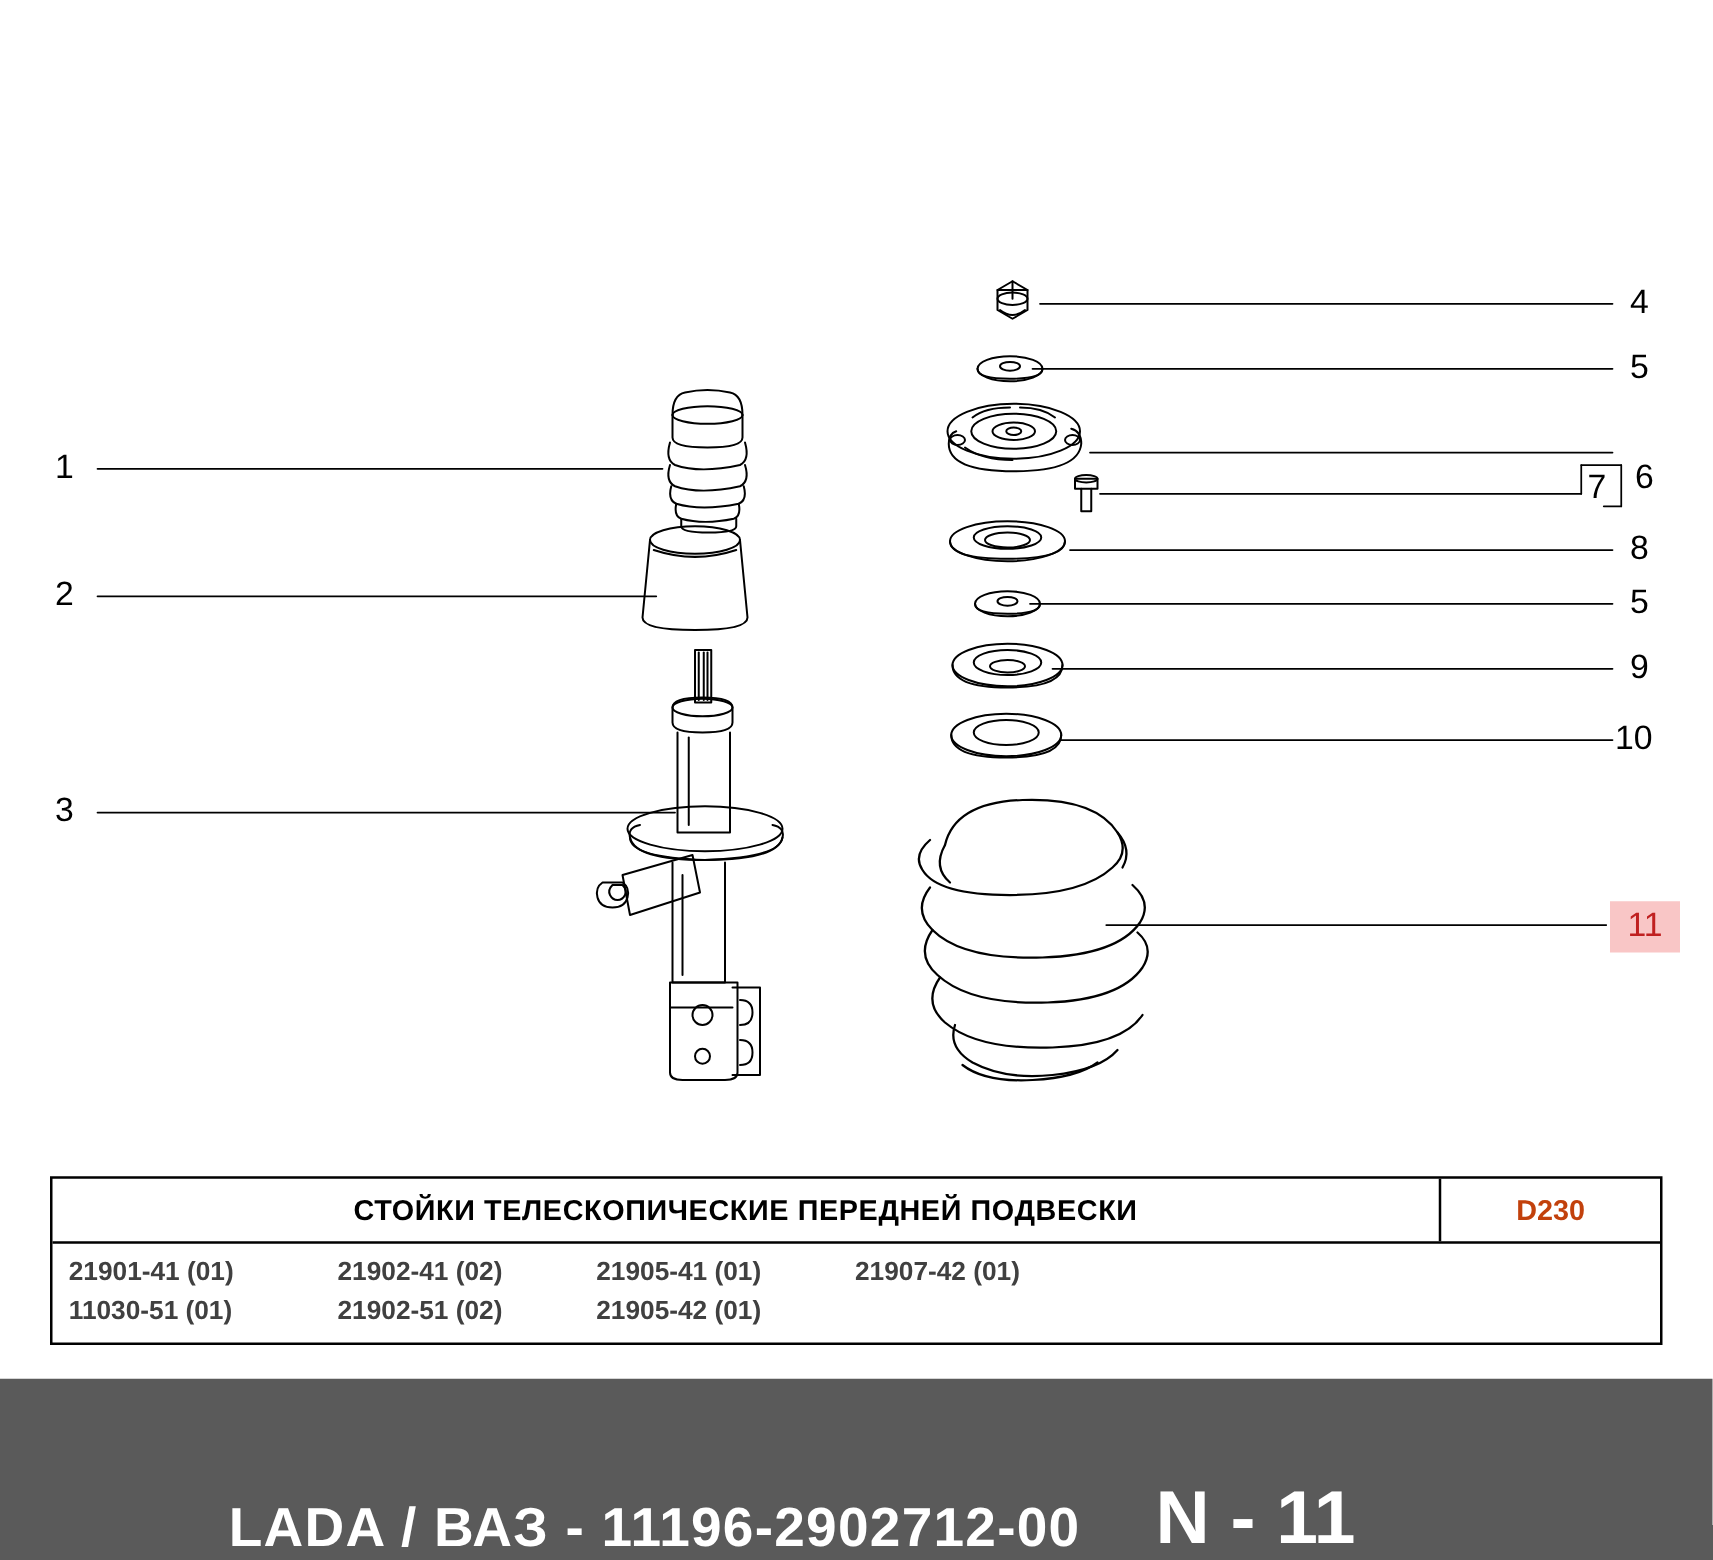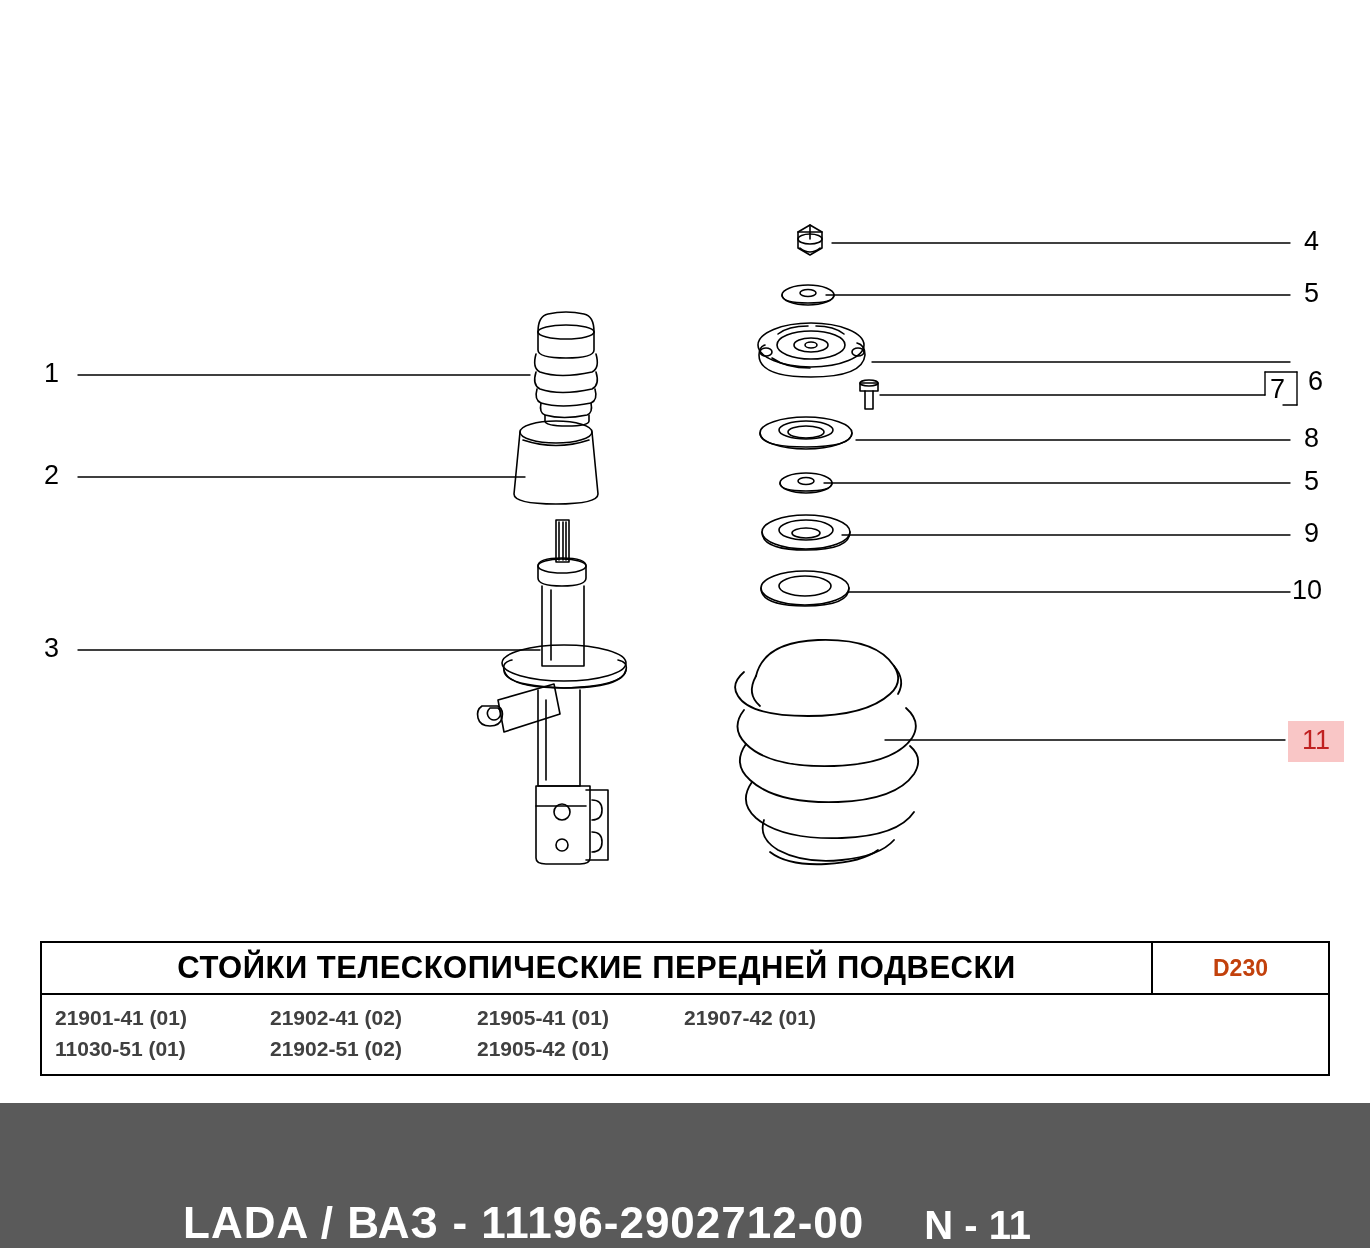--- a/index.html
+++ b/index.html
@@ -56,21 +56,21 @@
   .table-head {
     display: flex;
     border-bottom: 2px solid #000000;
     height: 50px;
   }
   .table-title {
     flex: 1;
     display: flex;
     align-items: center;
     justify-content: center;
-    font-size: 31px;
+    font-size: 23px;
     font-weight: bold;
     letter-spacing: 0.5px;
     color: #000;
   }
   .table-code {
     width: 175px;
     border-left: 2px solid #000000;
     display: flex;
     align-items: center;
     justify-content: center;
@@ -110,21 +110,21 @@
   .footer-text {
     color: #ffffff;
     font-size: 44px;
     font-weight: bold;
     letter-spacing: 1px;
     margin-left: 183px;
     white-space: nowrap;
   }
   .footer-sub {
     color: #ffffff;
-    font-size: 40px;
+    font-size: 60px;
     font-weight: bold;
     margin-left: 60px;
     white-space: nowrap;
   }
 </style>
 </head>
 <body>
 
 <div id="page">
 

